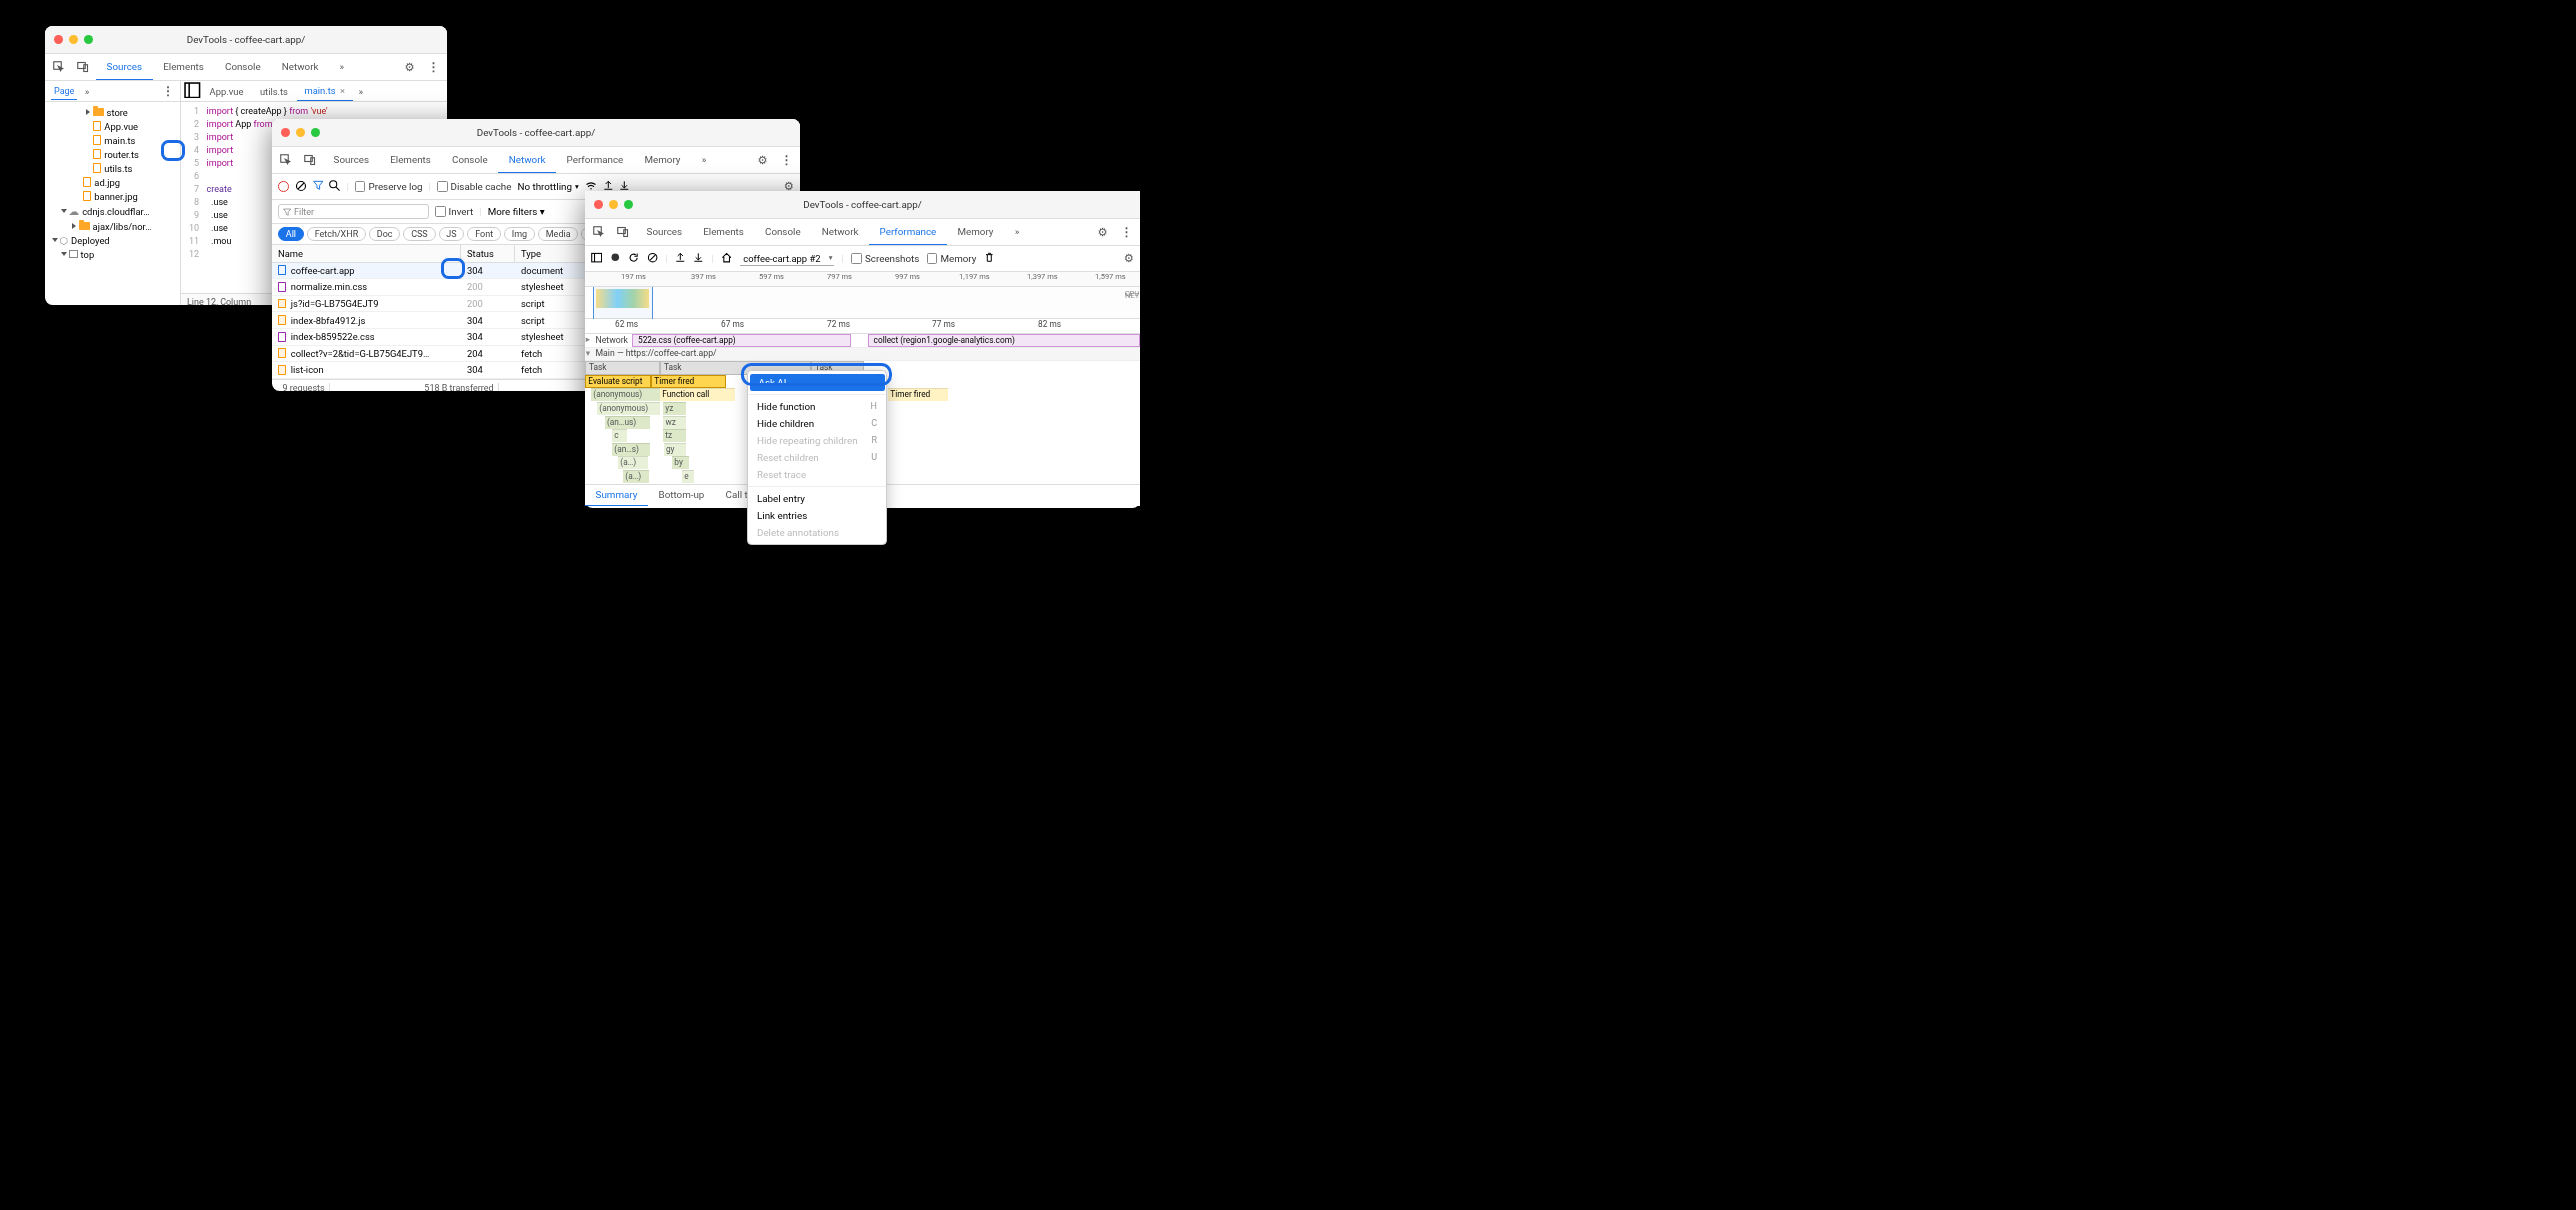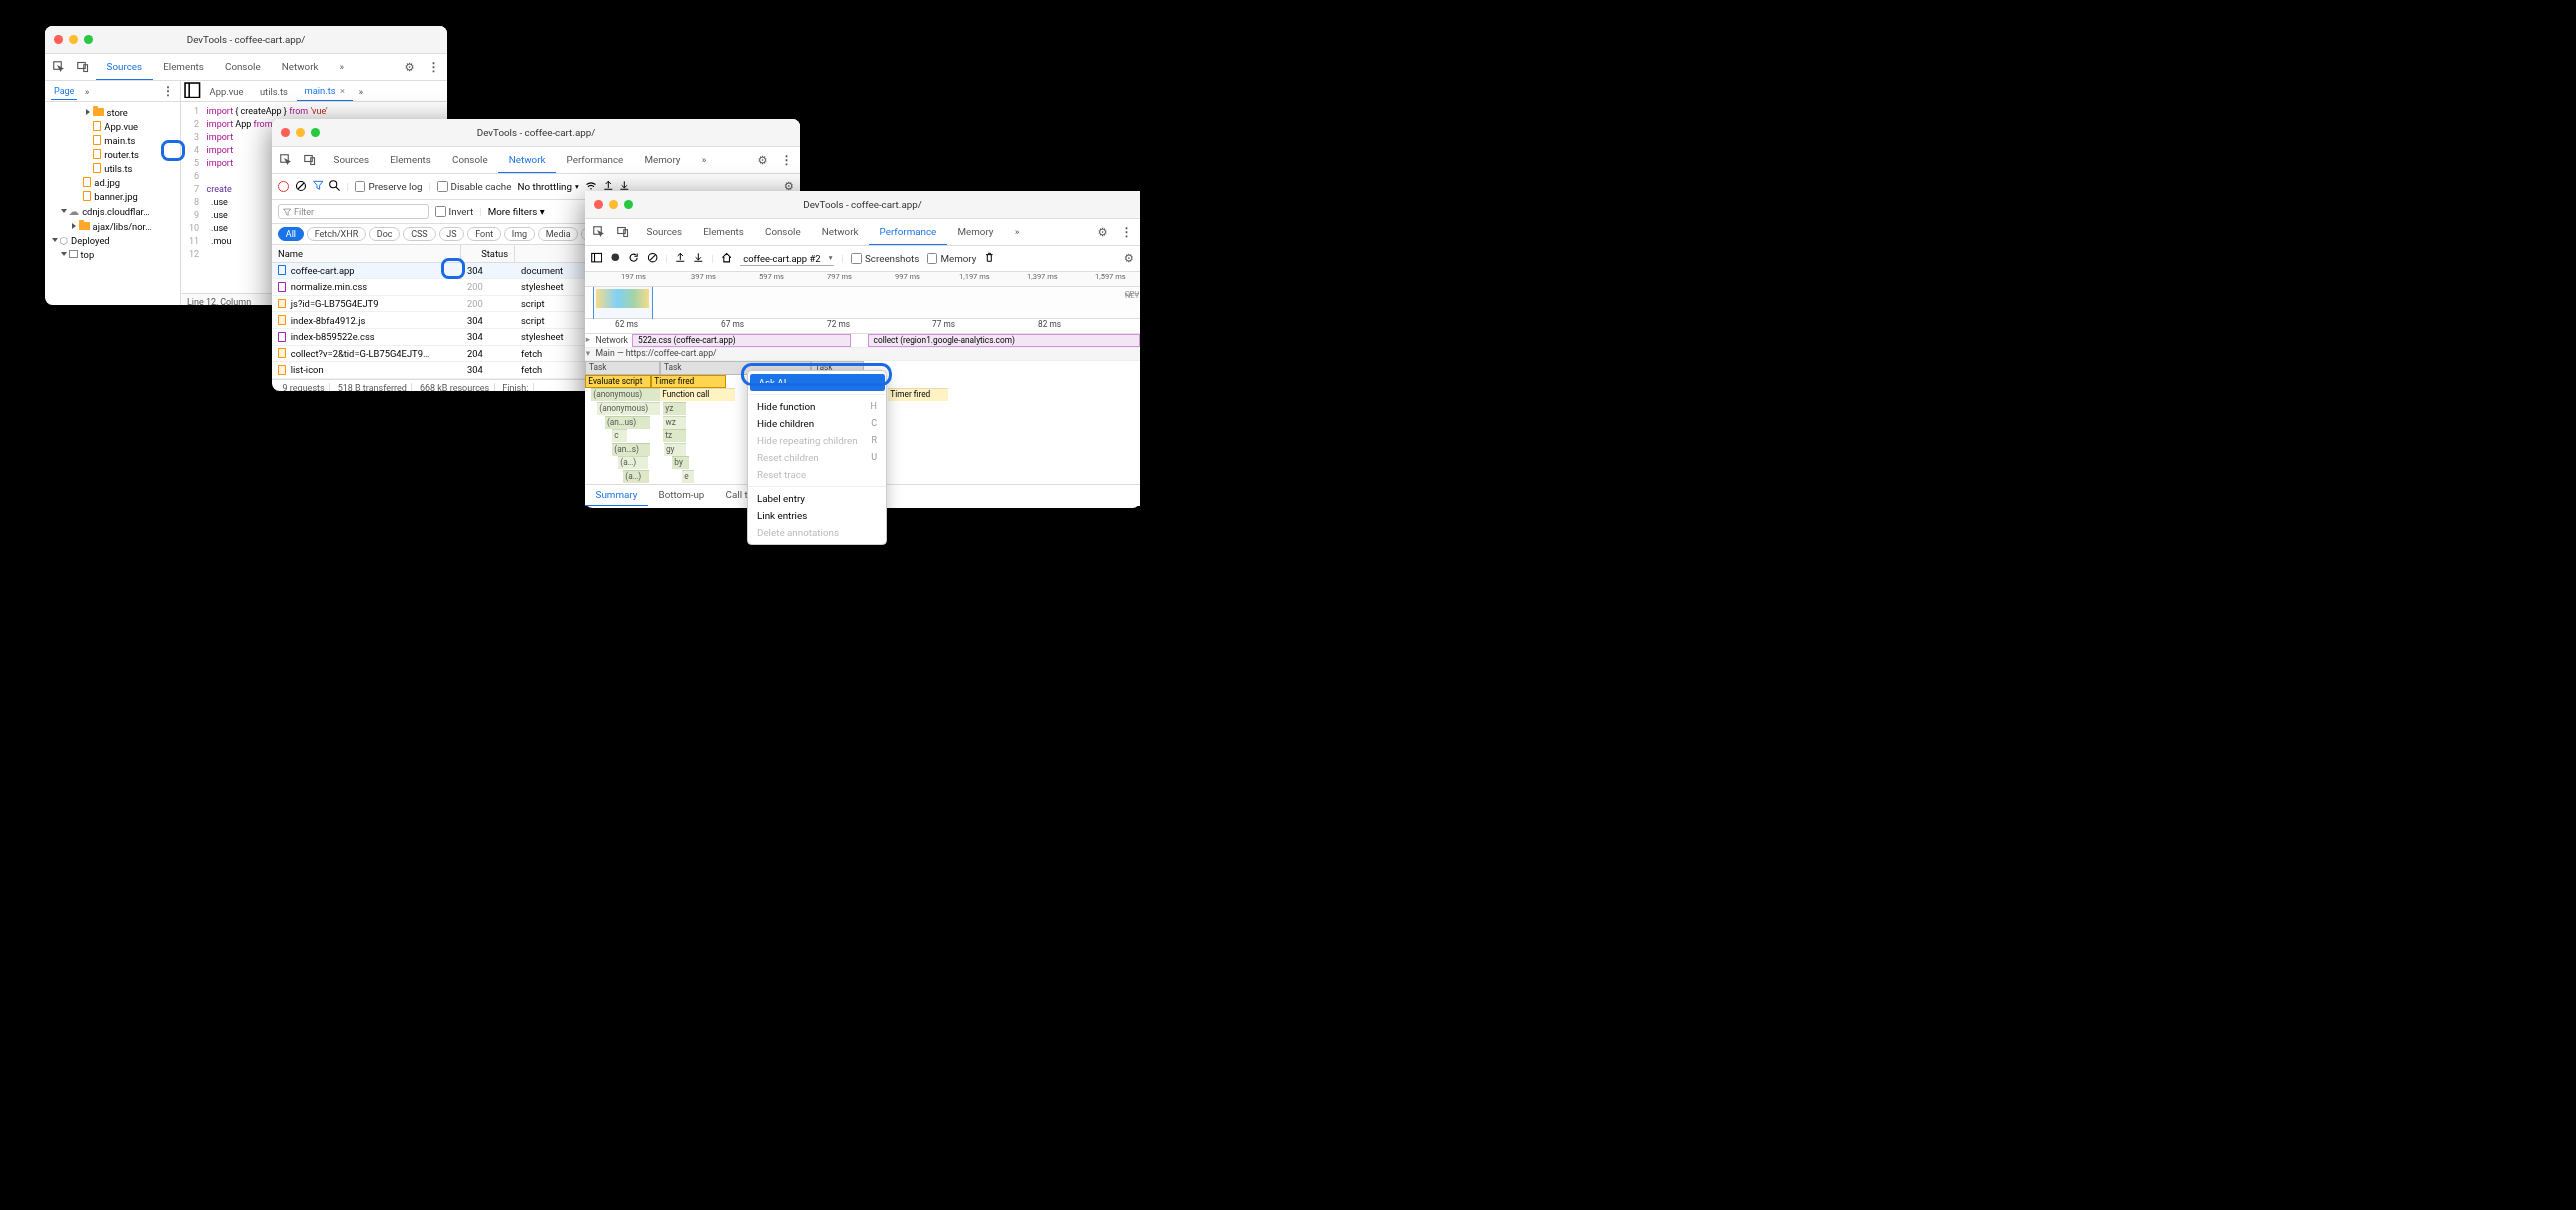--- a/index.html
+++ b/index.html
@@ -56,30 +56,30 @@
 .rec { width: 10.6px; height: 10.6px; border: 1.5px solid #e53935; border-radius: 50%; }
 .funnel { color: #1a73e8; }
 .checkbox-row { display: flex; align-items: center; gap: 3px; font-size: 9.8px; color: #333;}
 .chk { width: 10.6px; height: 10.6px; border: 1.1px solid #888; border-radius: 1.5px;}
 .filterbar { height: 24px; display:flex; align-items:center; gap:6px; padding: 0 6px; border-bottom: 0.8px solid #ddd;}
 .filter-input { flex: 1; max-width: 151px; border: 0.8px solid #ccc; border-radius: 3px; padding: 1.5px 15px 1.5px 15px; font-size: 9px; color:#888; position:relative;}
 .pills { display: flex; gap: 3px; padding: 3px 6px; border-bottom: 0.8px solid #ddd; flex-wrap: wrap;}
 .pill { border: 0.8px solid #ccc; border-radius: 7.5px; padding: 0.8px 6.8px; font-size: 9px; color: #444; cursor:pointer;}
 .pill.active { background: #1a73e8; color: #fff; border-color: #1a73e8;}
 .net-table { width: 100%; font-size: 9.4px; }
-.net-head { display: flex; border-bottom: 0.8px solid #ddd; background: #fafafa; text-align: right; }
+.net-head { display: flex; border-bottom: 0.8px solid #ddd; background: #fafafa; }
 .net-head div { padding: 3px 6px; border-right: 0.8px solid #ddd; }
 .net-row { display: flex; border-bottom: 0.8px solid #f0f0f0; }
 .net-row div { padding: 2.3px 6px; overflow:hidden; text-overflow:ellipsis; white-space:nowrap;}
 .net-row.sel { background: #f0f6ff; }
 .c-name { width: 189px; display:flex; align-items:center; gap:4.5px;} .c-stat { width: 54px; } .c-type { flex: 1; }
 .doc-ic { width:8.3px; height:9.8px; border:0.8px solid #1a73e8; display:inline-block; border-radius:0.8px;}
 .css-ic { width:8.3px; height:9.8px; border:0.8px solid #9c27b0; display:inline-block; border-radius:0.8px;}
 .js-ic { width:8.3px; height:9.8px; border:0.8px solid #ff9800; background:#fff3e0; display:inline-block; border-radius:0.8px;}
-.netstatus { border-top: 0.8px solid #ddd; padding: 3px 6px; font-size: 9px; color: #555; display:flex; gap:3px;}
+.netstatus { border-top: 0.8px solid #ddd; padding: 3px 6px; font-size: 9px; color: #555; display:flex; gap:3px;justify-content:space-between;}
 .netstatus span { padding: 0 4.5px; border-right: 0.8px solid #ddd;}
 
 
 #w3 { left: 585px; top: 191px; width: 555px; height: 317px; z-index: 10; overflow: visible;}
 .perftoolbar { height: 26px; display:flex; align-items:center; gap:7.5px; padding:0 6px; border-bottom:0.8px solid #ddd;}
 .dropdown { border-bottom: 0.8px solid #aaa; padding: 1.5px 13.6px 1.5px 3px; font-size:9.4px; position:relative;}
 .dropdown::after { content:'▾'; position:absolute; right:1.5px; font-size:7.5px; color:#666;}
 .ruler { height: 15px; border-bottom: 0.8px solid #ddd; display: flex; font-size: 7.5px; color: #666; position:relative; background:#fafafa;}
 .ruler span { position:absolute; }
 .overview { height: 32px; border-bottom: 0.8px solid #ddd; position:relative; background:#fdfdfd;}

